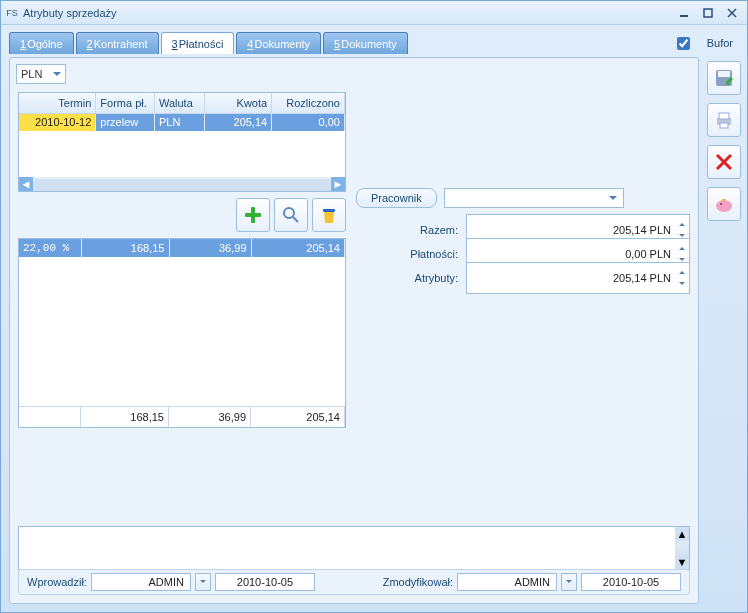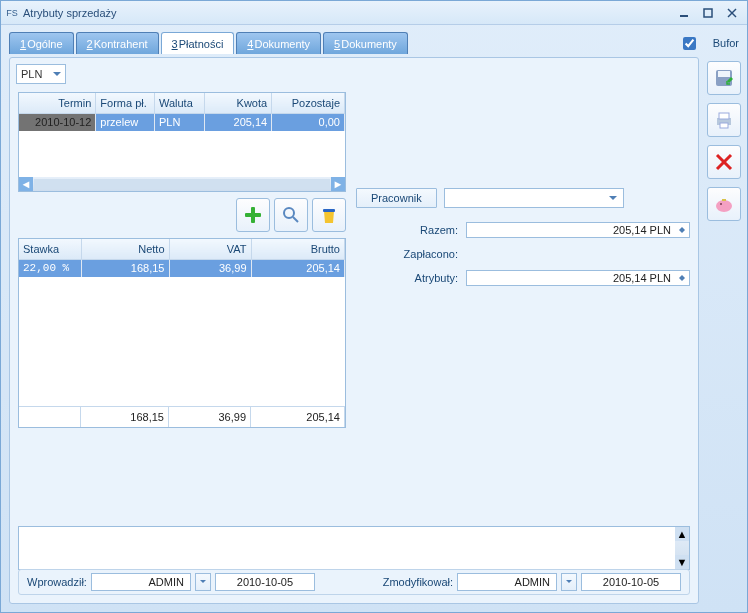--- a/index.html
+++ b/index.html
@@ -11,21 +11,21 @@
 .titlebar .appicon { width: 14px; height: 14px; margin-right: 4px; display:flex; align-items:center; justify-content:center; font-size:9px; color:#36608f;}
 .titlebar .title { color: #2a4f7a; flex: 1; }
 .titlebar .wbtn { width: 22px; height: 18px; margin-left: 2px; display:flex; align-items:center; justify-content:center; color:#2a4f7a; cursor:pointer; }
 
 
 .tabstrip { display:flex; align-items:center; height:24px; margin: 6px 8px 0 8px; }
 .tab { height:22px; padding:0 10px; display:flex; align-items:center; background:linear-gradient(#9ec6ef,#6fa6dc); color:#fff; border:1px solid #4f7fb5; border-bottom:none; border-top-left-radius:3px; border-top-right-radius:3px; margin-right:2px; cursor:pointer; }
 .tab .un { text-decoration: underline; margin-right: 1px; }
 .tab.active { background:#fff; color:#1a4876; border-color:#7aa8d6; }
 .tabstrip .spacer { flex:1; }
-.buforwrap { display:flex; align-items:center; gap:17px; margin-right:0; }
+.buforwrap { display:flex; align-items:center; gap:17px; margin-right:6px; }
 .buforwrap input { accent-color:#3a78c4; }
 .buforlabel { color:#1a4876; }
 
 
 .content { position:absolute; top:56px; left:8px; right:48px; bottom:8px; background:#eaf3fc; border:1px solid #a9c6e4; border-radius:3px; padding:8px; }
 
 
 .righttools { position:absolute; right:6px; top:60px; display:flex; flex-direction:column; gap:8px; }
 .toolbtn { width:34px; height:34px; background:linear-gradient(#fdfdfe,#e8f1fb); border:1px solid #9bbdde; border-radius:3px; display:flex; align-items:center; justify-content:center; cursor:pointer; }
 
@@ -36,40 +36,40 @@
 
 .upper { display:flex; gap:0; margin-top:26px; }
 .gridbox { border:1px solid #9bbdde; background:#fff; flex:1; position:relative; }
 .gridbox.left { flex:0 0 328px; }
 .gridbox.right { flex:1; }
 table.grid { width:100%; border-collapse:collapse; table-layout:fixed; }
 table.grid th { background:linear-gradient(#f2f8fe,#dceaf8); color:#1a4876; font-weight:normal; height:20px; border-right:1px solid #c5d8ec; border-bottom:1px solid #c5d8ec; text-align:right; padding-right:4px; }
 table.grid th.l { text-align:left; padding-left:4px; }
 table.grid td { height:18px; border-right:1px solid #e0e8f2; padding-right:4px; text-align:right; color:#222; }
 table.grid tr.selrow td { background:#6a9fe0; color:#fff; }
-table.grid tr.selrow td.white { background:#737373; color:#222; }
+table.grid tr.selrow td.white { background:#fde047; color:#222; }
 
 .hscroll { position:absolute; left:0; right:0; bottom:0; height:14px; background:linear-gradient(#e7f0fa,#cdddee); display:flex; align-items:center; }
 .hscroll .arrow { width:14px; height:14px; background:#7fb2e6; display:flex; align-items:center; justify-content:center; color:#fff; cursor:pointer; }
 .hscroll .track { flex:1; height:10px; background:#d0e0f0; margin:0 1px; }
 
 
 .midbtns { display:flex; gap:4px; margin:6px 0 0 0; justify-content:flex-end; width:328px; }
 .iconbtn { width:34px; height:34px; background:linear-gradient(#fdfdfe,#e8f1fb); border:1px solid #9bbdde; border-radius:3px; display:flex; align-items:center; justify-content:center; cursor:pointer; }
 
 
 .midright { position:absolute; left:346px; right:8px; top:130px; }
-.praclabel { display:inline-flex; height:20px; align-items:center; background:linear-gradient(#f4f9fe,#e4effa); border:1px solid #9bbdde; border-radius:1px; padding:0 14px; color:#1a4876; margin-right:4px; }
+.praclabel { display:inline-flex; height:20px; align-items:center; background:linear-gradient(#f4f9fe,#e4effa); border:1px solid #9bbdde; border-radius:8px; padding:0 14px; color:#1a4876; margin-right:4px; }
 .dropdown { display:inline-flex; height:20px; width:180px; border:1px solid #9bbdde; background:#fff; position:relative; cursor:pointer; vertical-align:top; }
 .dropdown::after { content:""; position:absolute; right:6px; top:7px; border:4px solid transparent; border-top-color:#4f7fb5; }
 
 .sumrows { margin-top:10px; }
 .sumrow { display:flex; align-items:center; height:24px; }
 .sumrow .lbl { width:110px; text-align:right; padding-right:8px; color:#1a4876; }
-.sumrow .valbox { flex:1; height:16px; border:1px solid #9bbdde; background:#fff; display:flex; align-items:center; justify-content:flex-end; padding-right:18px; position:relative; color:#222; }
+.sumrow .valbox { flex:1; height:32px; border:1px solid #9bbdde; background:#fff; display:flex; align-items:center; justify-content:flex-end; padding-right:18px; position:relative; color:#222; }
 .sumrow .valbox .spin { position:absolute; right:1px; top:1px; bottom:1px; width:12px; display:flex; flex-direction:column; }
 .sumrow .valbox .spin div { flex:1; display:flex; align-items:center; justify-content:center; }
 .sumrow .valbox .spin div::before { content:""; border:3px solid transparent; }
 .sumrow .valbox .spin .up::before { border-bottom-color:#4f7fb5; }
 .sumrow .valbox .spin .dn::before { border-top-color:#4f7fb5; }
 
 
 .lowergrid { width:328px; border:1px solid #9bbdde; background:#fff; margin-top:6px; position:relative; height:190px; }
 .lowergrid table.grid th { text-align:right; }
 .lowergrid .footer { position:absolute; bottom:0; left:0; right:0; display:flex; border-top:1px solid #c5d8ec; }
@@ -188,21 +188,21 @@
               <col style="width:50px">
               <col style="width:66px">
               <col style="width:72px">
             </colgroup>
           <tbody>
               <tr>
             <th>Termin</th>
             <th class="l">Forma pł.</th>
             <th class="l">Waluta</th>
             <th>Kwota</th>
-            <th>Pozostaje</th>
+            <th>Rozliczono</th>
           </tr>
           <tr class="selrow">
             <td class="white">2010-10-12</td>
             <td style="text-align:left;padding-left:4px;">przelew</td>
             <td style="text-align:left;padding-left:4px;">PLN</td>
             <td>205,14</td>
             <td>0,00</td>
           </tr>
         </tbody>
           </table>
@@ -245,21 +245,28 @@
           <div class="lbl">Razem:</div>
           <div class="valbox">
               <span>205,14 PLN</span>
               <div class="spin">
                 <div class="up"></div>
                 <div class="dn"></div>
               </div>
             </div>
         </div>
         <div class="sumrow">
-          <div class="lbl">Zapłacono:</div>
+          <div class="lbl">Płatności:</div>
+          <div class="valbox">
+              <span>0,00 PLN</span>
+              <div class="spin">
+                <div class="up"></div>
+                <div class="dn"></div>
+              </div>
+            </div>
         </div>
         <div class="sumrow">
           <div class="lbl">Atrybuty:</div>
           <div class="valbox">
               <span>205,14 PLN</span>
               <div class="spin">
                 <div class="up"></div>
                 <div class="dn"></div>
               </div>
             </div>
@@ -269,26 +276,20 @@
 
     <div class="lowergrid" style="margin-top:6px;">
       <table class="grid">
         <colgroup>
             <col style="width:62px">
             <col style="width:88px">
             <col style="width:82px">
             <col>
           </colgroup>
         <tbody>
-            <tr>
-          <th style="text-align:left;padding-left:4px;">Stawka</th>
-          <th>Netto</th>
-          <th>VAT</th>
-          <th>Brutto</th>
-        </tr>
         <tr class="selrow">
           <td style="text-align:left;padding-left:4px;font-family:Liberation Mono, monospace;">22,00 %</td>
           <td>168,15</td>
           <td>36,99</td>
           <td>205,14</td>
         </tr>
       </tbody>
         </table>
       <div class="footer">
         <div class="fc" style="width:62px;"></div>

